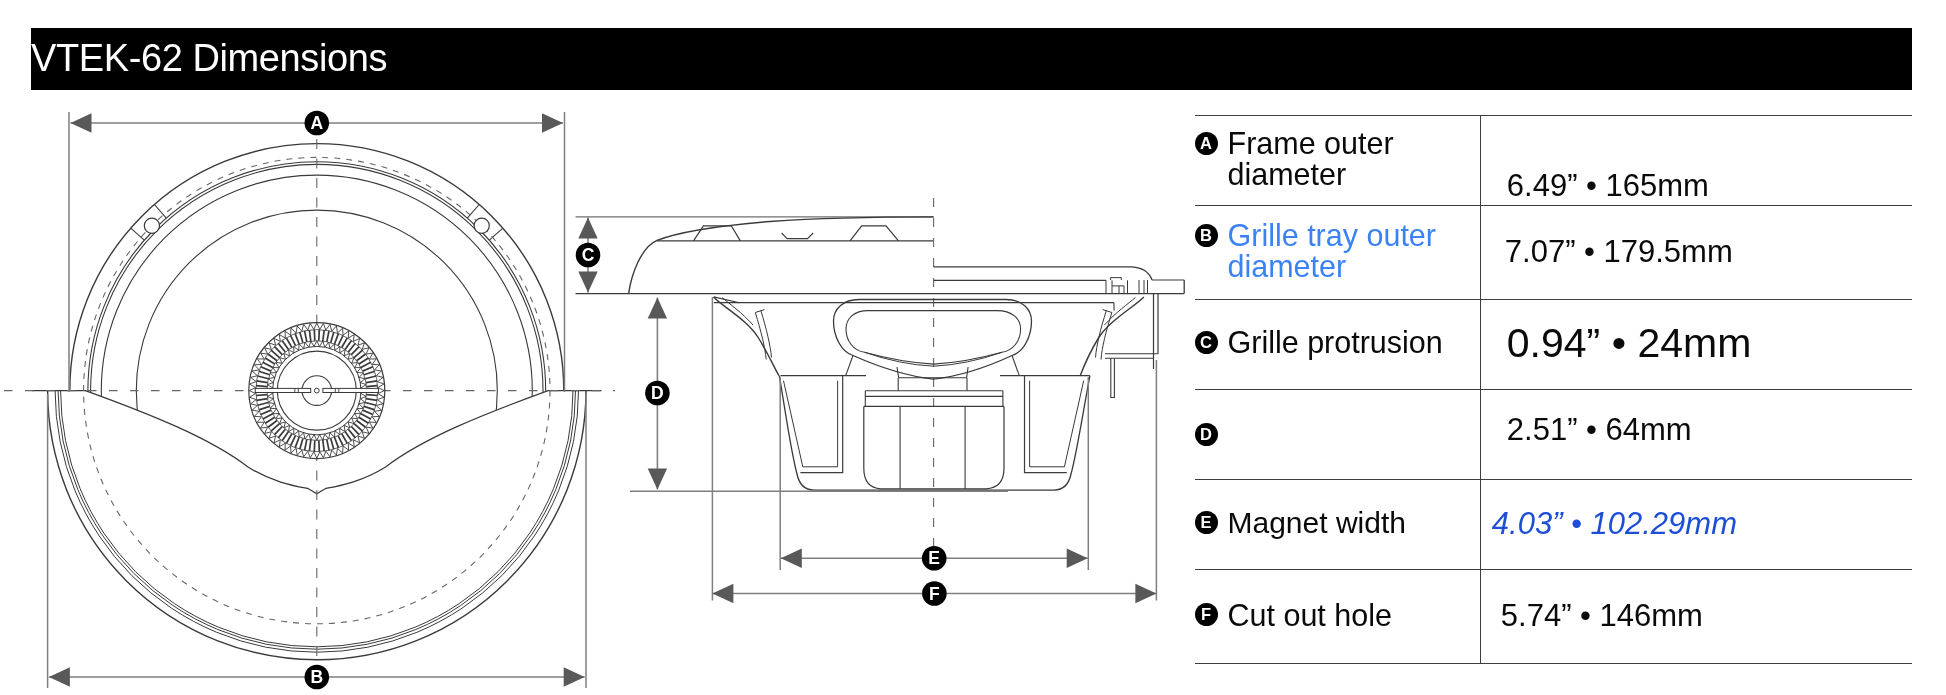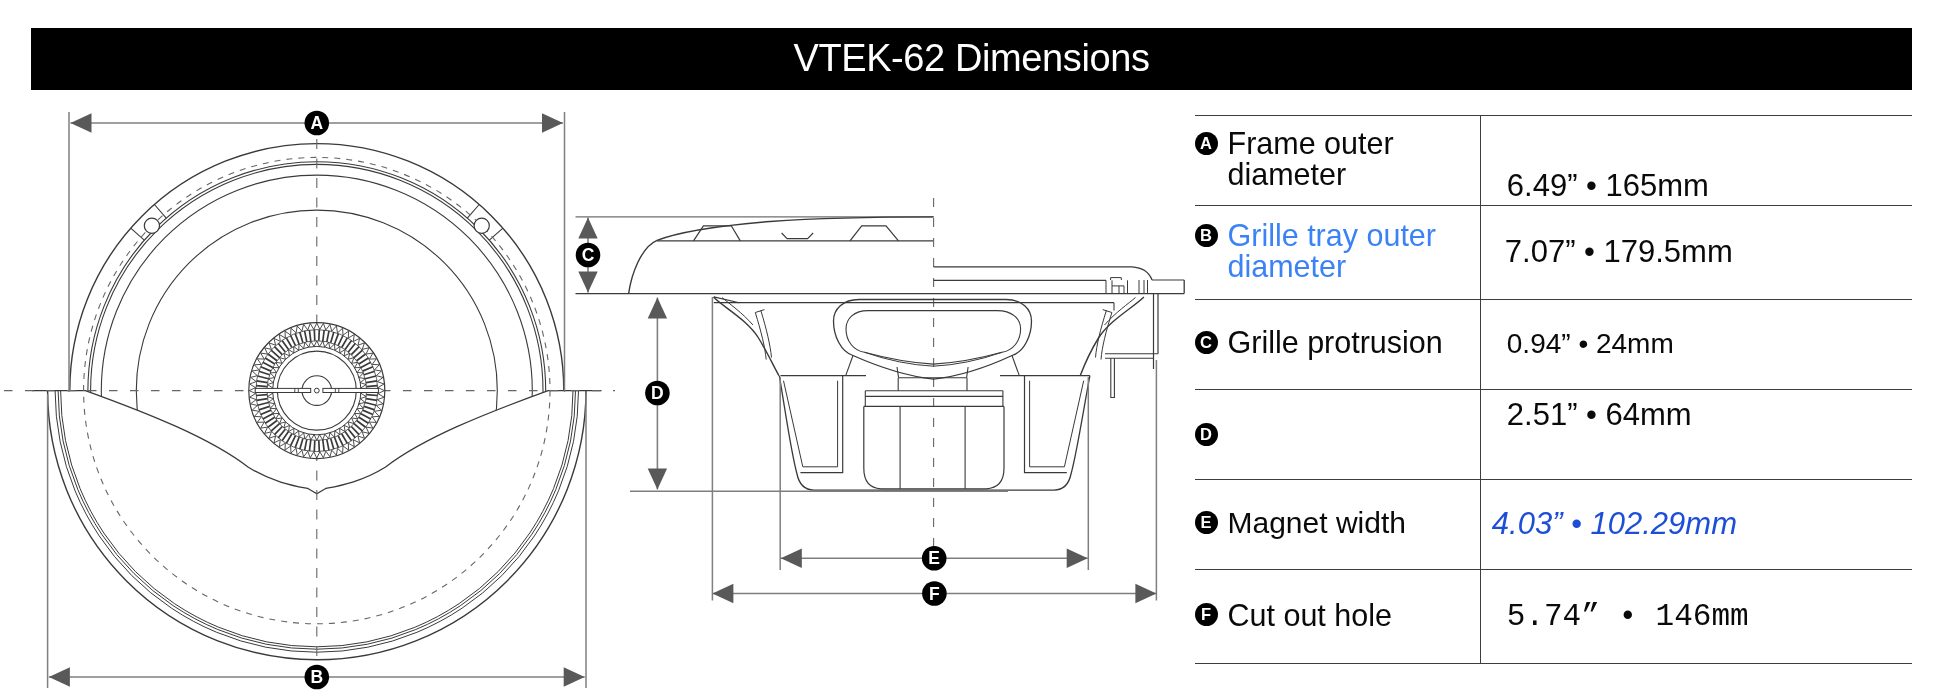--- a/index.html
+++ b/index.html
@@ -1,21 +1,21 @@
 <!DOCTYPE html>
 <html><head>
 <meta charset="utf-8">
 <style>
 html,body{margin:0;padding:0;background:#fff;}
 body{width:1946px;height:695px;position:relative;font-family:"Liberation Sans",sans-serif;overflow:hidden;}
 </style>
 </head>
 <body>
 <div style="position:absolute;left:31px;top:28px;width:1881px;height:61.5px;background:#000;"></div>
-<div style="position:absolute;left:31px;top:28px;width:1881px;height:61.5px;display:flex;align-items:center;justify-content:center;">
+<div style="position:absolute;left:31px;top:28px;width:1881px;height:61.5px;display:flex;align-items:center;justify-content:flex-start;">
   <span style="color:#fff;font-size:38px;font-weight:400;letter-spacing:-0.4px;">VTEK-62 Dimensions</span>
 </div>
 <svg style="position:absolute;left:0;top:0;" width="1194" height="695" viewBox="0 0 1194 695">
 <circle cx="316.8" cy="390.6" r="247" fill="none" stroke="#3a3a3a" stroke-width="1.4"></circle>
 <circle cx="316.8" cy="390.6" r="228.9" fill="none" stroke="#3a3a3a" stroke-width="1.1"></circle>
 <circle cx="316.8" cy="390.6" r="226.2" fill="none" stroke="#3a3a3a" stroke-width="1.1"></circle>
 <circle cx="316.8" cy="390.6" r="215.5" fill="none" stroke="#3a3a3a" stroke-width="1.1"></circle>
 <circle cx="316.8" cy="390.6" r="180.5" fill="none" stroke="#3a3a3a" stroke-width="1.1"></circle>
 <line x1="166.3" y1="218.1" x2="154.4" y2="204.5" stroke="#3a3a3a" stroke-width="1.1"></line>
 <line x1="144.3" y1="240.1" x2="130.7" y2="228.2" stroke="#3a3a3a" stroke-width="1.1"></line>
@@ -179,41 +179,41 @@
 <div style="position:absolute;left:285.29999999999995px;top:204.5px;width:432.20000000000005px;height:94.0px;display:flex;align-items:center;">
       <span style="padding-left:25px;font-size:31px;color:#0a0a0a;">7.07” • 179.5mm</span>
     </div>
 <div style="position:absolute;left:0;top:298.5px;width:285.29999999999995px;height:90.0px;display:flex;align-items:center;">
       <div style="display:flex;align-items:flex-start;padding-left:0px;position:relative;top:-1px;">
         <span style="flex:none;width:23px;height:23px;margin-top:3.5px;border-radius:50%;background:#000;color:#fff;font-size:16.5px;font-weight:bold;text-align:center;line-height:23px;">C</span>
         <span style="margin-left:10px;font-size:30.5px;line-height:30.5px;color:#0a0a0a;">Grille protrusion</span>
       </div>
     </div>
 <div style="position:absolute;left:285.29999999999995px;top:298.5px;width:432.20000000000005px;height:90.0px;display:flex;align-items:center;">
-      <span style="padding-left:27px;font-size:28px;color:#0a0a0a;">0.94” • 24mm</span>
+      <span style="padding-left:27px;font-size:41px;color:#0a0a0a;">0.94” • 24mm</span>
     </div>
 <div style="position:absolute;left:0;top:388.5px;width:285.29999999999995px;height:90.5px;display:flex;align-items:center;">
       <div style="display:flex;align-items:flex-start;padding-left:0px;position:relative;top:-1px;">
         <span style="flex:none;width:23px;height:23px;margin-top:3.5px;border-radius:50%;background:#000;color:#fff;font-size:16.5px;font-weight:bold;text-align:center;line-height:23px;">D</span>
       </div>
     </div>
-<div style="position:absolute;left:285.29999999999995px;top:370px;width:432.20000000000005px;height:90.5px;display:flex;align-items:center;">
+<div style="position:absolute;left:285.29999999999995px;top:385px;width:432.20000000000005px;height:90.5px;display:flex;align-items:center;">
       <span style="padding-left:27px;font-size:31px;color:#0a0a0a;">2.51” • 64mm</span>
     </div>
 <div style="position:absolute;left:0;top:479px;width:285.29999999999995px;height:90px;display:flex;align-items:center;">
       <div style="display:flex;align-items:flex-start;padding-left:0px;position:relative;top:-1px;">
         <span style="flex:none;width:23px;height:23px;margin-top:3.5px;border-radius:50%;background:#000;color:#fff;font-size:16.5px;font-weight:bold;text-align:center;line-height:23px;">E</span>
         <span style="margin-left:10px;font-size:30px;line-height:30.5px;color:#0a0a0a;">Magnet width</span>
       </div>
     </div>
 <div style="position:absolute;left:285.29999999999995px;top:479px;width:432.20000000000005px;height:90px;display:flex;align-items:center;">
       <span style="padding-left:12px;font-size:31px;color:#1d4ed8;font-style:italic;">4.03” • 102.29mm</span>
     </div>
 <div style="position:absolute;left:0;top:569px;width:285.29999999999995px;height:94px;display:flex;align-items:center;">
       <div style="display:flex;align-items:flex-start;padding-left:0px;position:relative;top:-1px;">
         <span style="flex:none;width:23px;height:23px;margin-top:3.5px;border-radius:50%;background:#000;color:#fff;font-size:16.5px;font-weight:bold;text-align:center;line-height:23px;">F</span>
         <span style="margin-left:10px;font-size:30.5px;line-height:30.5px;color:#0a0a0a;">Cut out hole</span>
       </div>
     </div>
 <div style="position:absolute;left:285.29999999999995px;top:569px;width:432.20000000000005px;height:94px;display:flex;align-items:center;">
-      <span style="padding-left:27px;font-size:31px;color:#0a0a0a;font-family:Liberation Mono, monospace;">5.74” • 146mm</span>
+      <span style="padding-left:21px;font-size:31px;color:#0a0a0a;">5.74” • 146mm</span>
     </div>
 </div>
 
 </body></html>

